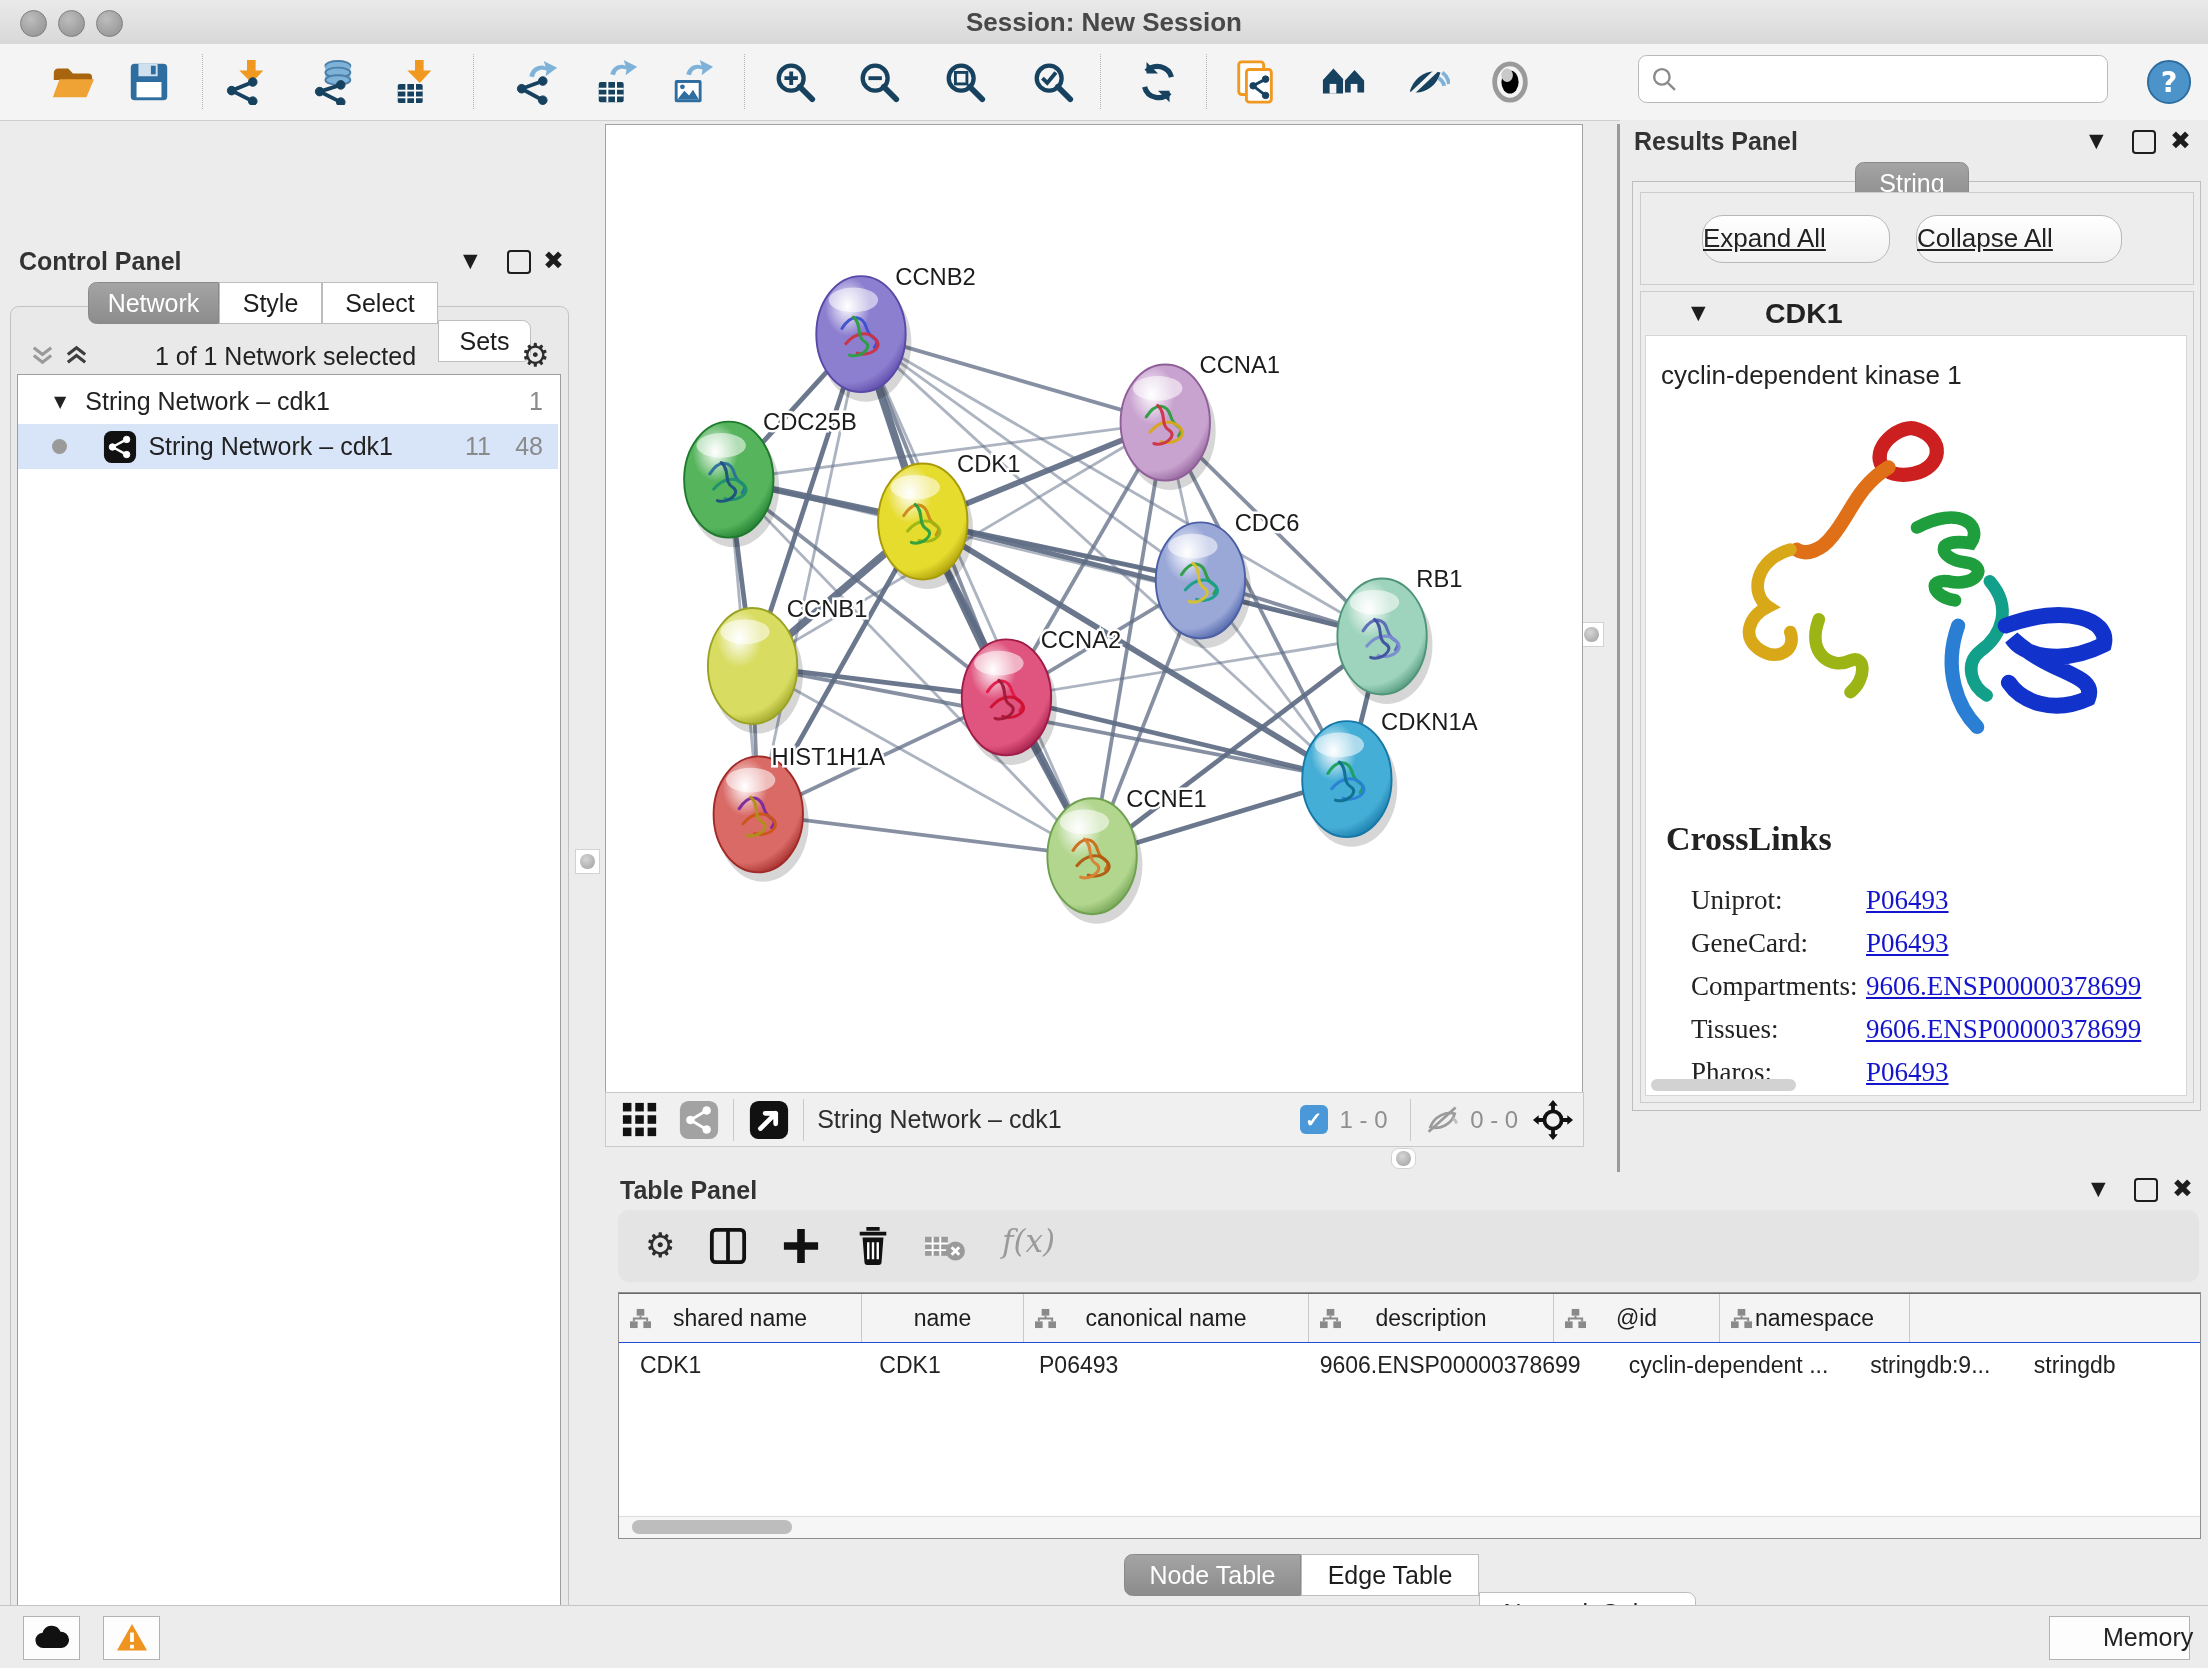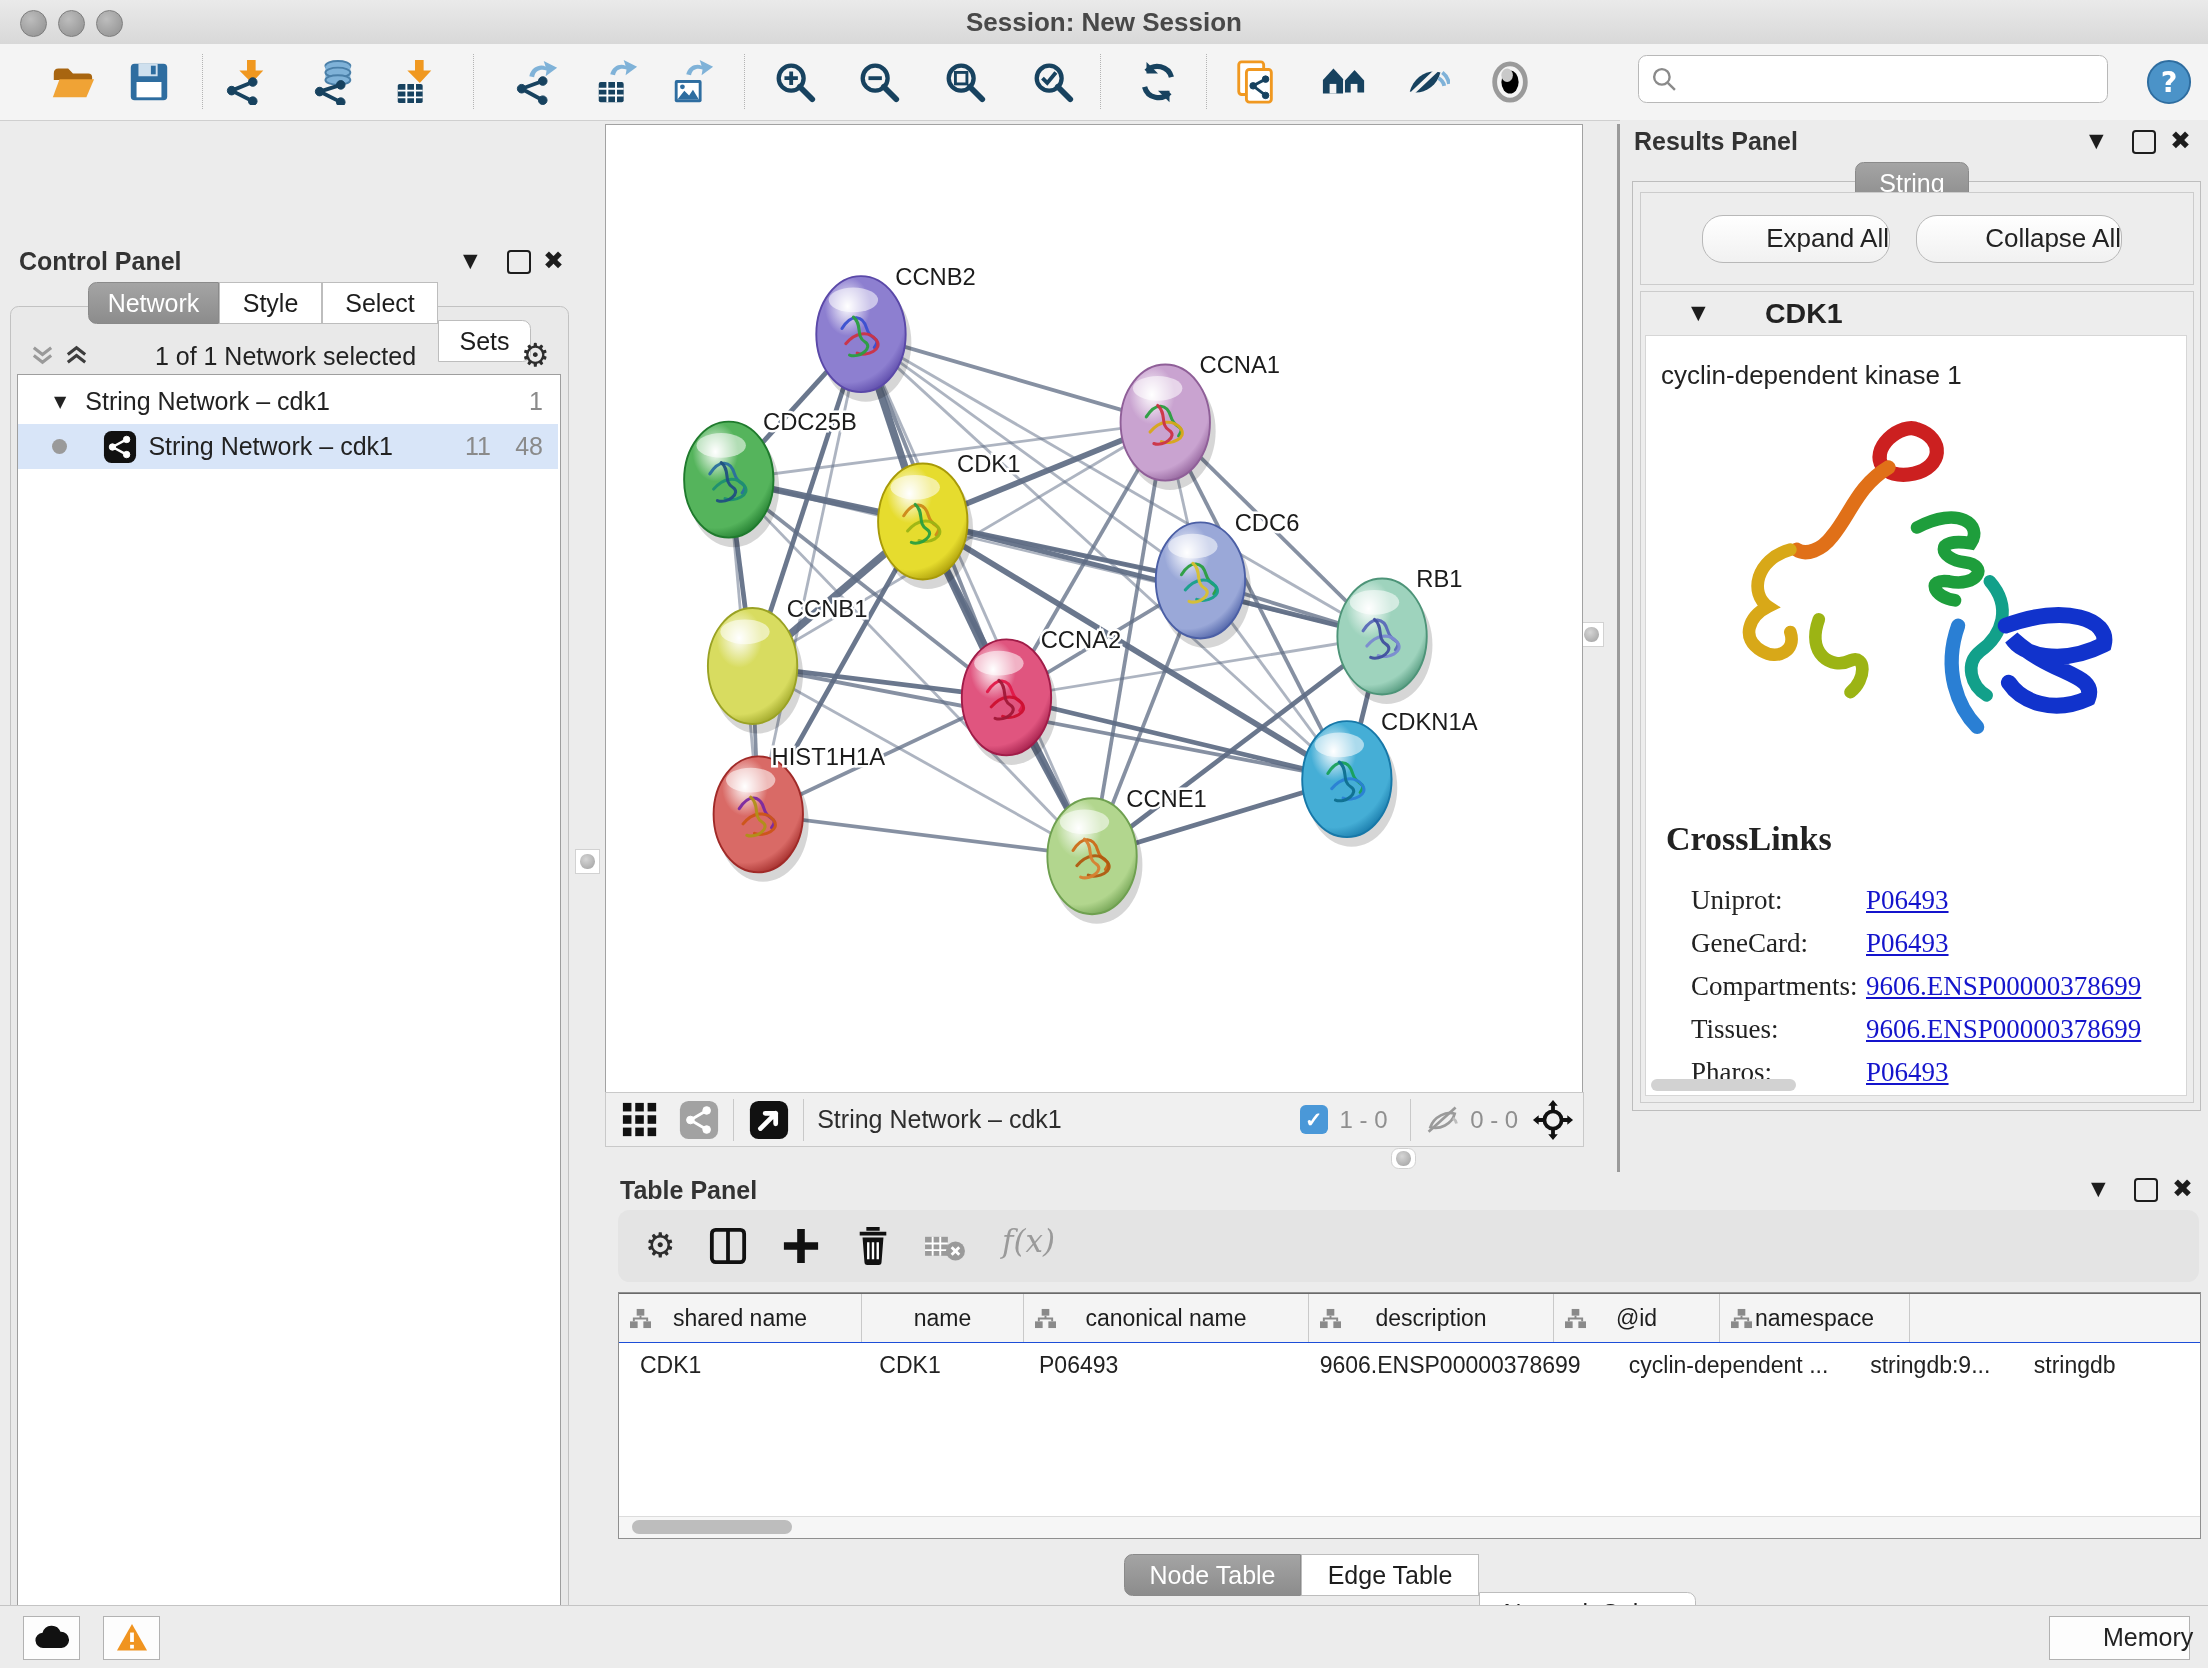--- a/index.html
+++ b/index.html
@@ -45,21 +45,21 @@
   #canvas{left:605px;top:124px;width:976px;height:968px;background:#fff;border:1px solid #a2a2a2;}
   #net-toolbar{left:605px;top:1092px;width:977px;height:53px;background:#f0f0f0;
     border:1px solid #c9c9c9;display:flex;align-items:center;}
   .ntsep{width:0;height:42px;border-left:1px solid #c9c9c9;margin:0 13.3px;}
   
   #rp-outer{left:1632px;top:181px;width:567px;height:928px;background:#ededed;border:1px solid #bdbdbd;}
   #rp-inner1{left:1640px;top:192px;width:552px;height:91px;background:#ededed;border:1px solid #cccccc;}
   #rp-inner2{left:1640px;top:291px;width:552px;height:810px;background:#ededed;border:1px solid #cccccc;}
   #rp-content{left:1645px;top:335px;width:540px;height:759px;background:#fff;border:1px solid #d6d6d6;}
   .rbtn{height:46px;background:linear-gradient(#ffffff,#f1f1f1);border:1px solid #b8b8b8;border-radius:21px;
-    font-size:26px;text-align:right;line-height:44px;cursor:pointer;}
+    font-size:26px;text-align:left;line-height:44px;cursor:pointer;text-decoration:underline;}
   .serif{font-family:"Liberation Serif",serif;}
   .xlink{color:#1414cc;text-decoration:underline;cursor:pointer;}
   
   #tp-toolbar{left:618px;top:1210px;width:1581px;height:72px;background:#e4e4e4;border-radius:11.4px;}
   #tp-table{left:618px;top:1292px;width:1581px;height:245px;background:#fff;border:1.9px solid #8f8f8f;overflow:hidden;}
   #tp-head{display:flex;height:48px;background:#f4f4f4;border-bottom:1px solid #1d4ed8;}
   .th{position:relative;display:flex;align-items:center;justify-content:center;font-size:23px;color:#1d1d1d;
       border-right:1px solid #c9c9c9;box-sizing:border-box;}
   .th svg{position:absolute;left:9.5px;}
   #tp-row{display:flex;height:44px;align-items:center;font-size:23px;}

